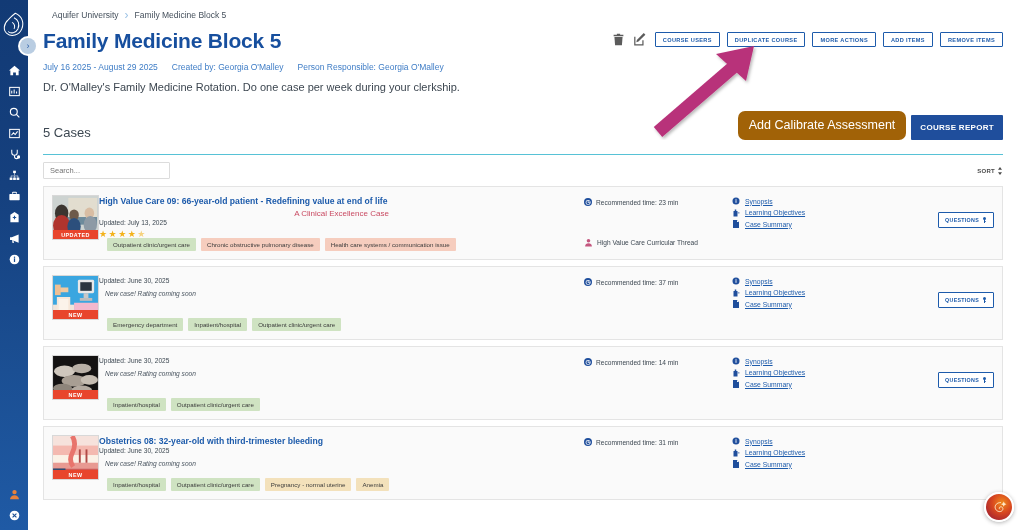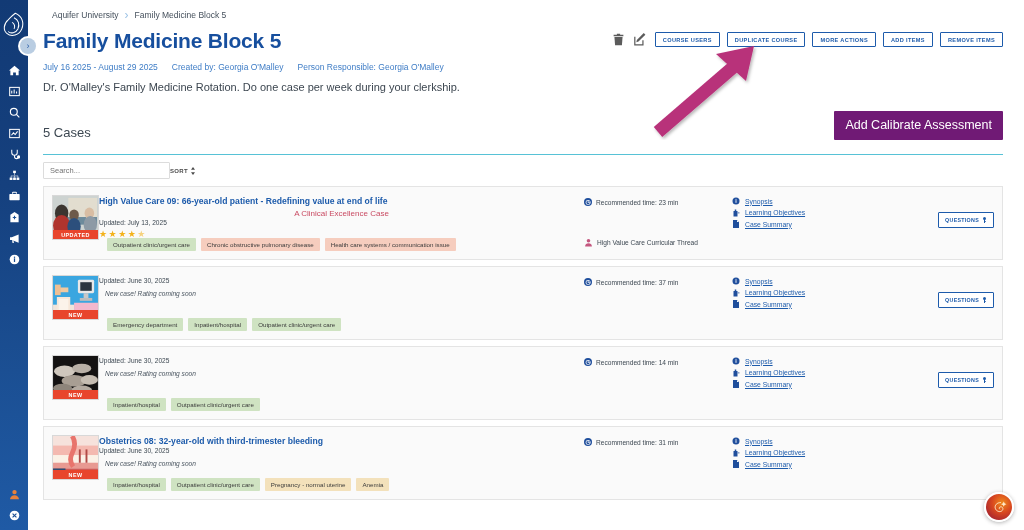--- a/index.html
+++ b/index.html
@@ -85,31 +85,31 @@
 
   
   .cases-head {
     position: relative; margin: 18px 21px 0 15px;
     border-bottom: 1.4px solid #57c2d6; padding-bottom: 14px;
     display: flex; align-items: flex-end; justify-content: space-between;
   }
   .cases-title { font-size: 13px; color: #3d4852; }
   .head-actions { display: flex; align-items: flex-end; gap: 5px; }
   .btn-calibrate {
-    background: #701a75; color: #fff; border: none;
-    font-size: 12.5px; padding: 7px 11px 8px; border-radius: 1px;
+    background: #a16207; color: #fff; border: none;
+    font-size: 12.5px; padding: 7px 11px 8px; border-radius: 7px;
   }
   .btn-report {
     background: #1f4e9c; color: #fff; border: none;
     font-size: 8px; font-weight: 700; letter-spacing: 0.3px;
     padding: 8px 9px; border-radius: 1px;
   }
 
   .search-row {
-    margin: 7px 21px 0 15px; display: flex; align-items: center; justify-content: flex-start;
+    margin: 7px 21px 0 15px; display: flex; align-items: center; justify-content: space-between;
   }
   .search-input {
     width: 127px; height: 17px; border: 1px solid #dcdcdc; background: #fff;
     font-size: 7.5px; color: #8a8a8a; padding: 0 6px; border-radius: 1px;
     font-family: "Liberation Sans", sans-serif;
   }
   .sort-ctl { display: flex; align-items: center; gap: 2px; font-size: 6px; color: #4a4a4a; font-weight: 700; letter-spacing: 0.3px; }
   .sort-ctl svg { width: 6px; height: 8px; }
 
   
@@ -307,20 +307,21 @@
       <button class="tb-btn">DUPLICATE COURSE</button>
       <button class="tb-btn">MORE ACTIONS</button>
       <button class="tb-btn">ADD ITEMS</button>
       <button class="tb-btn">REMOVE ITEMS</button>
     </div>
 
     <div class="cases-head">
       <div class="cases-title">5 Cases</div>
       <div class="head-actions">
         <button class="btn-calibrate">Add Calibrate Assessment</button>
+        <button class="btn-report">COURSE REPORT</button>
       </div>
     </div>
 
     <div class="search-row">
       <input class="search-input" type="text" placeholder="Search..." style="">
       <div class="sort-ctl">
         <span>SORT</span>
         <svg viewBox="0 0 8 12" fill="currentColor">
             <path d="M4 0 7 4H1z"></path>
             <path d="M4 12 1 8h6z"></path>

